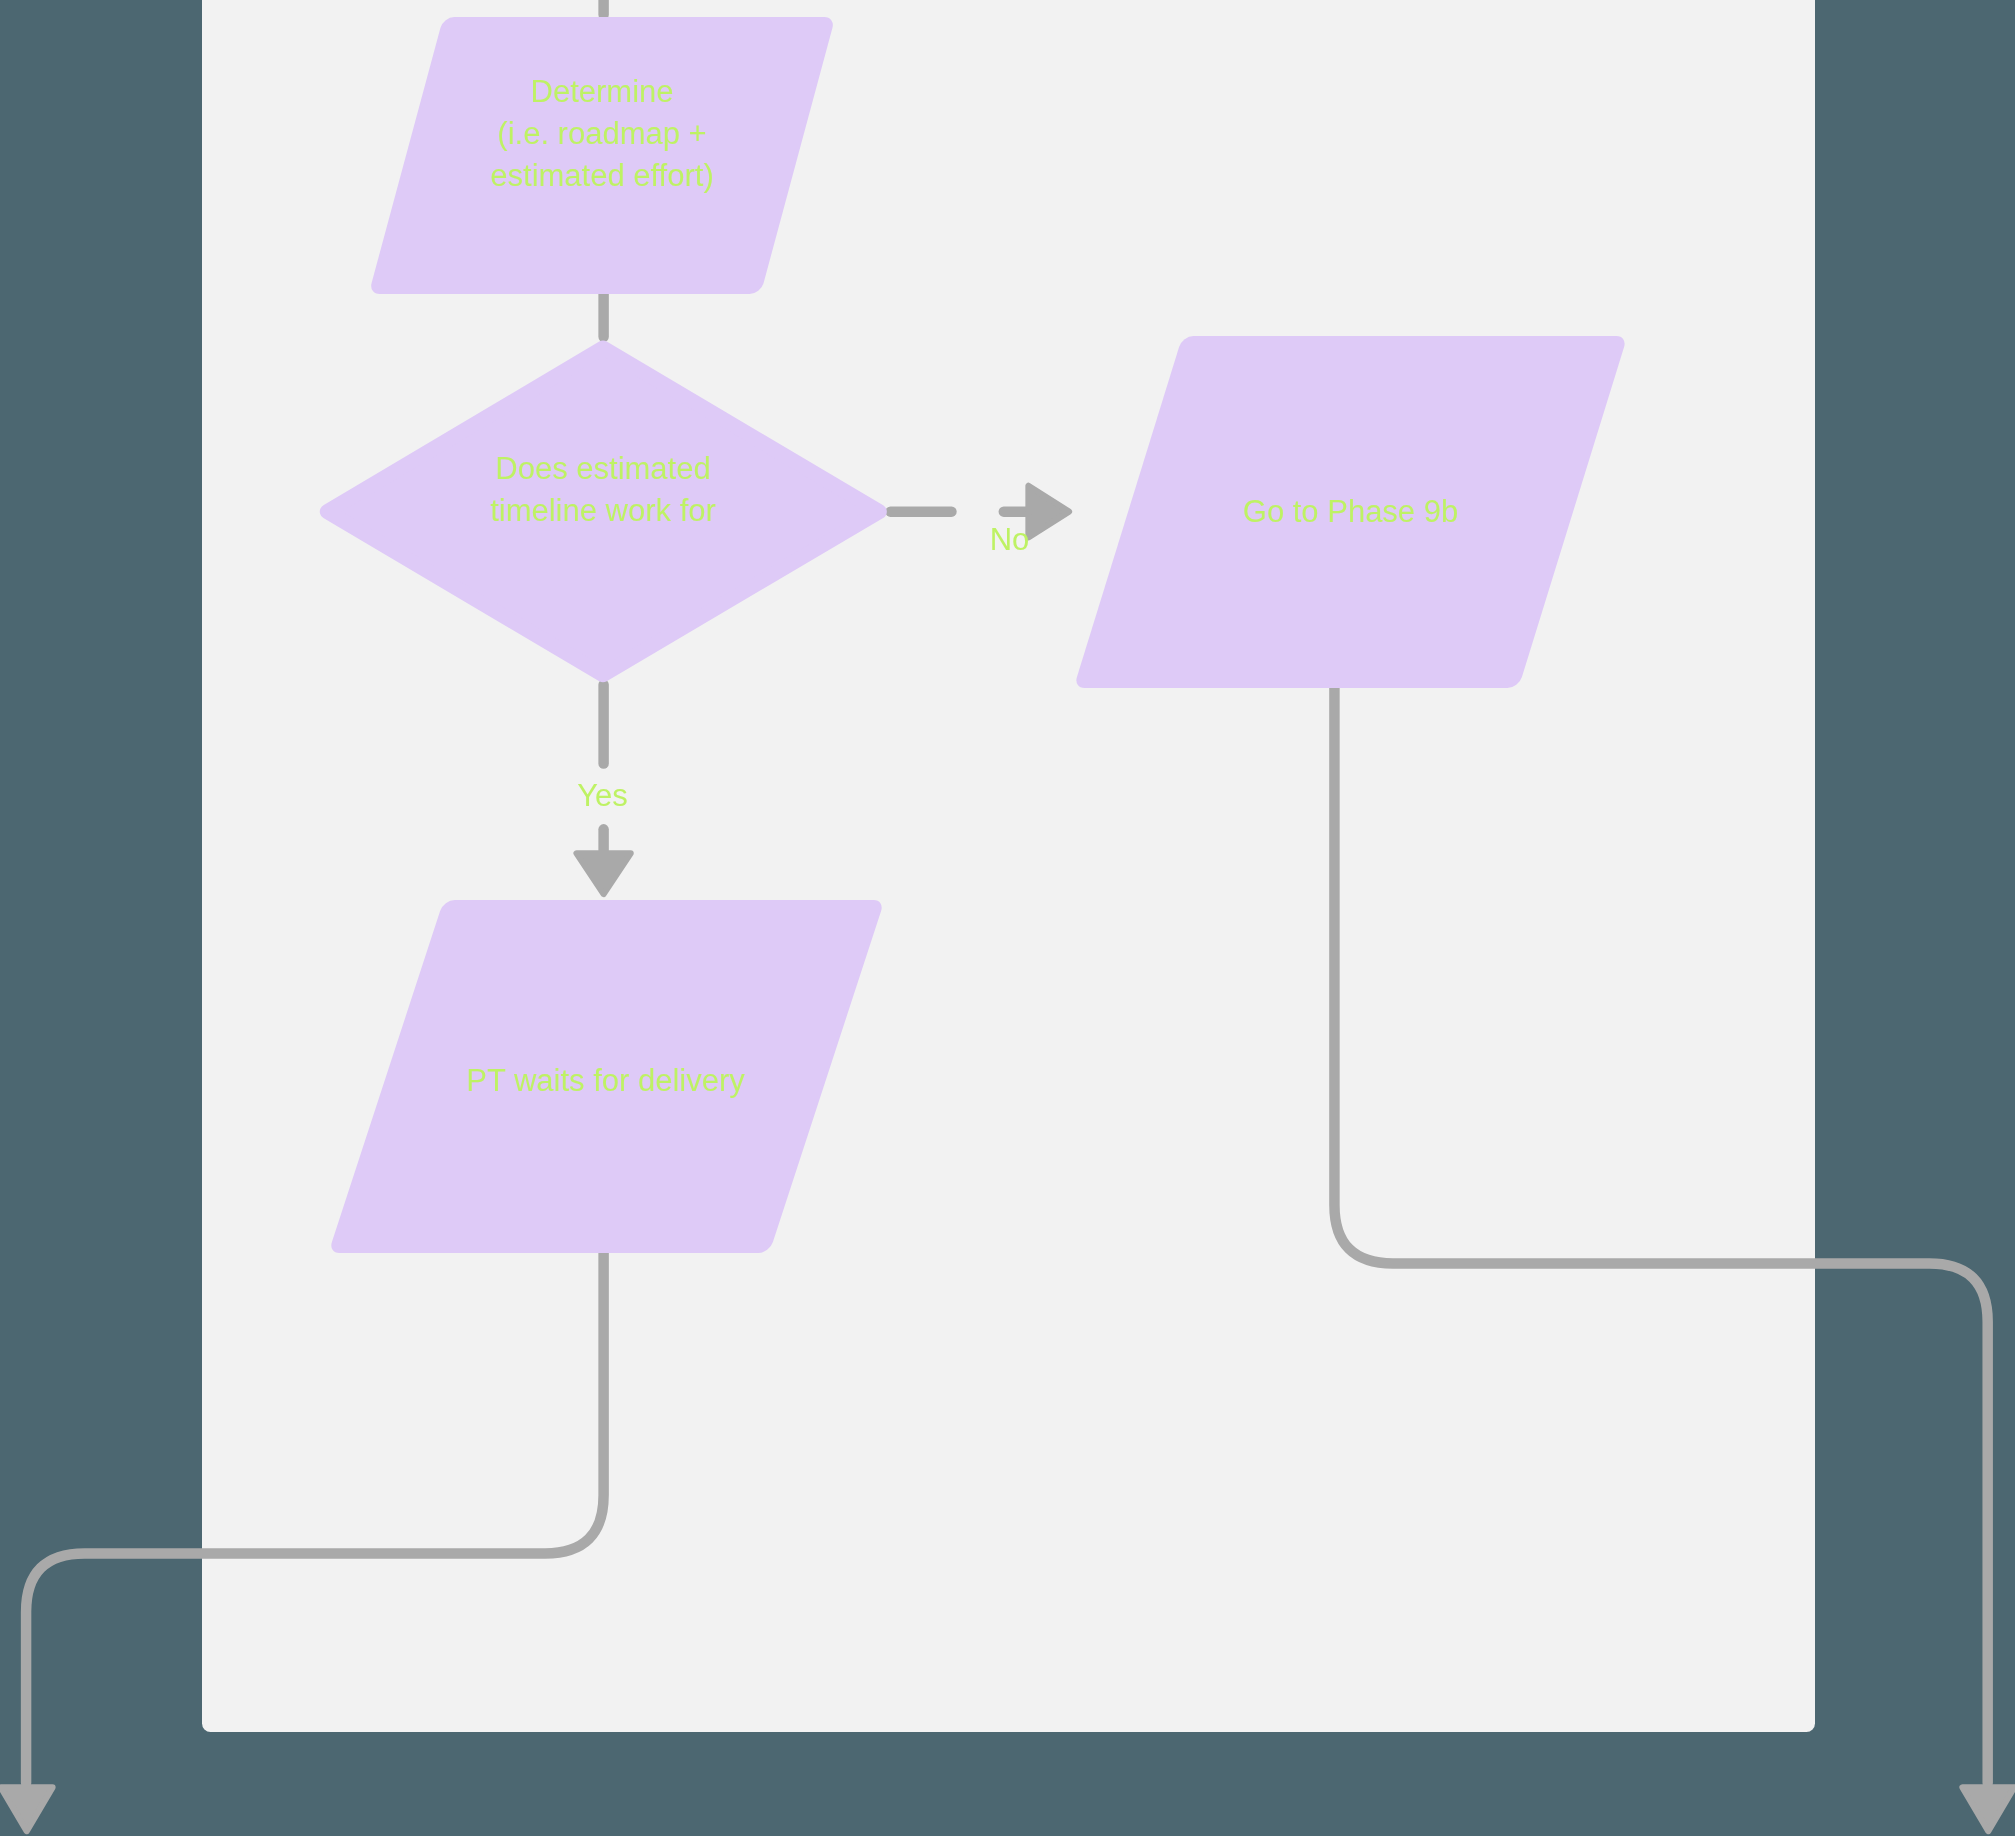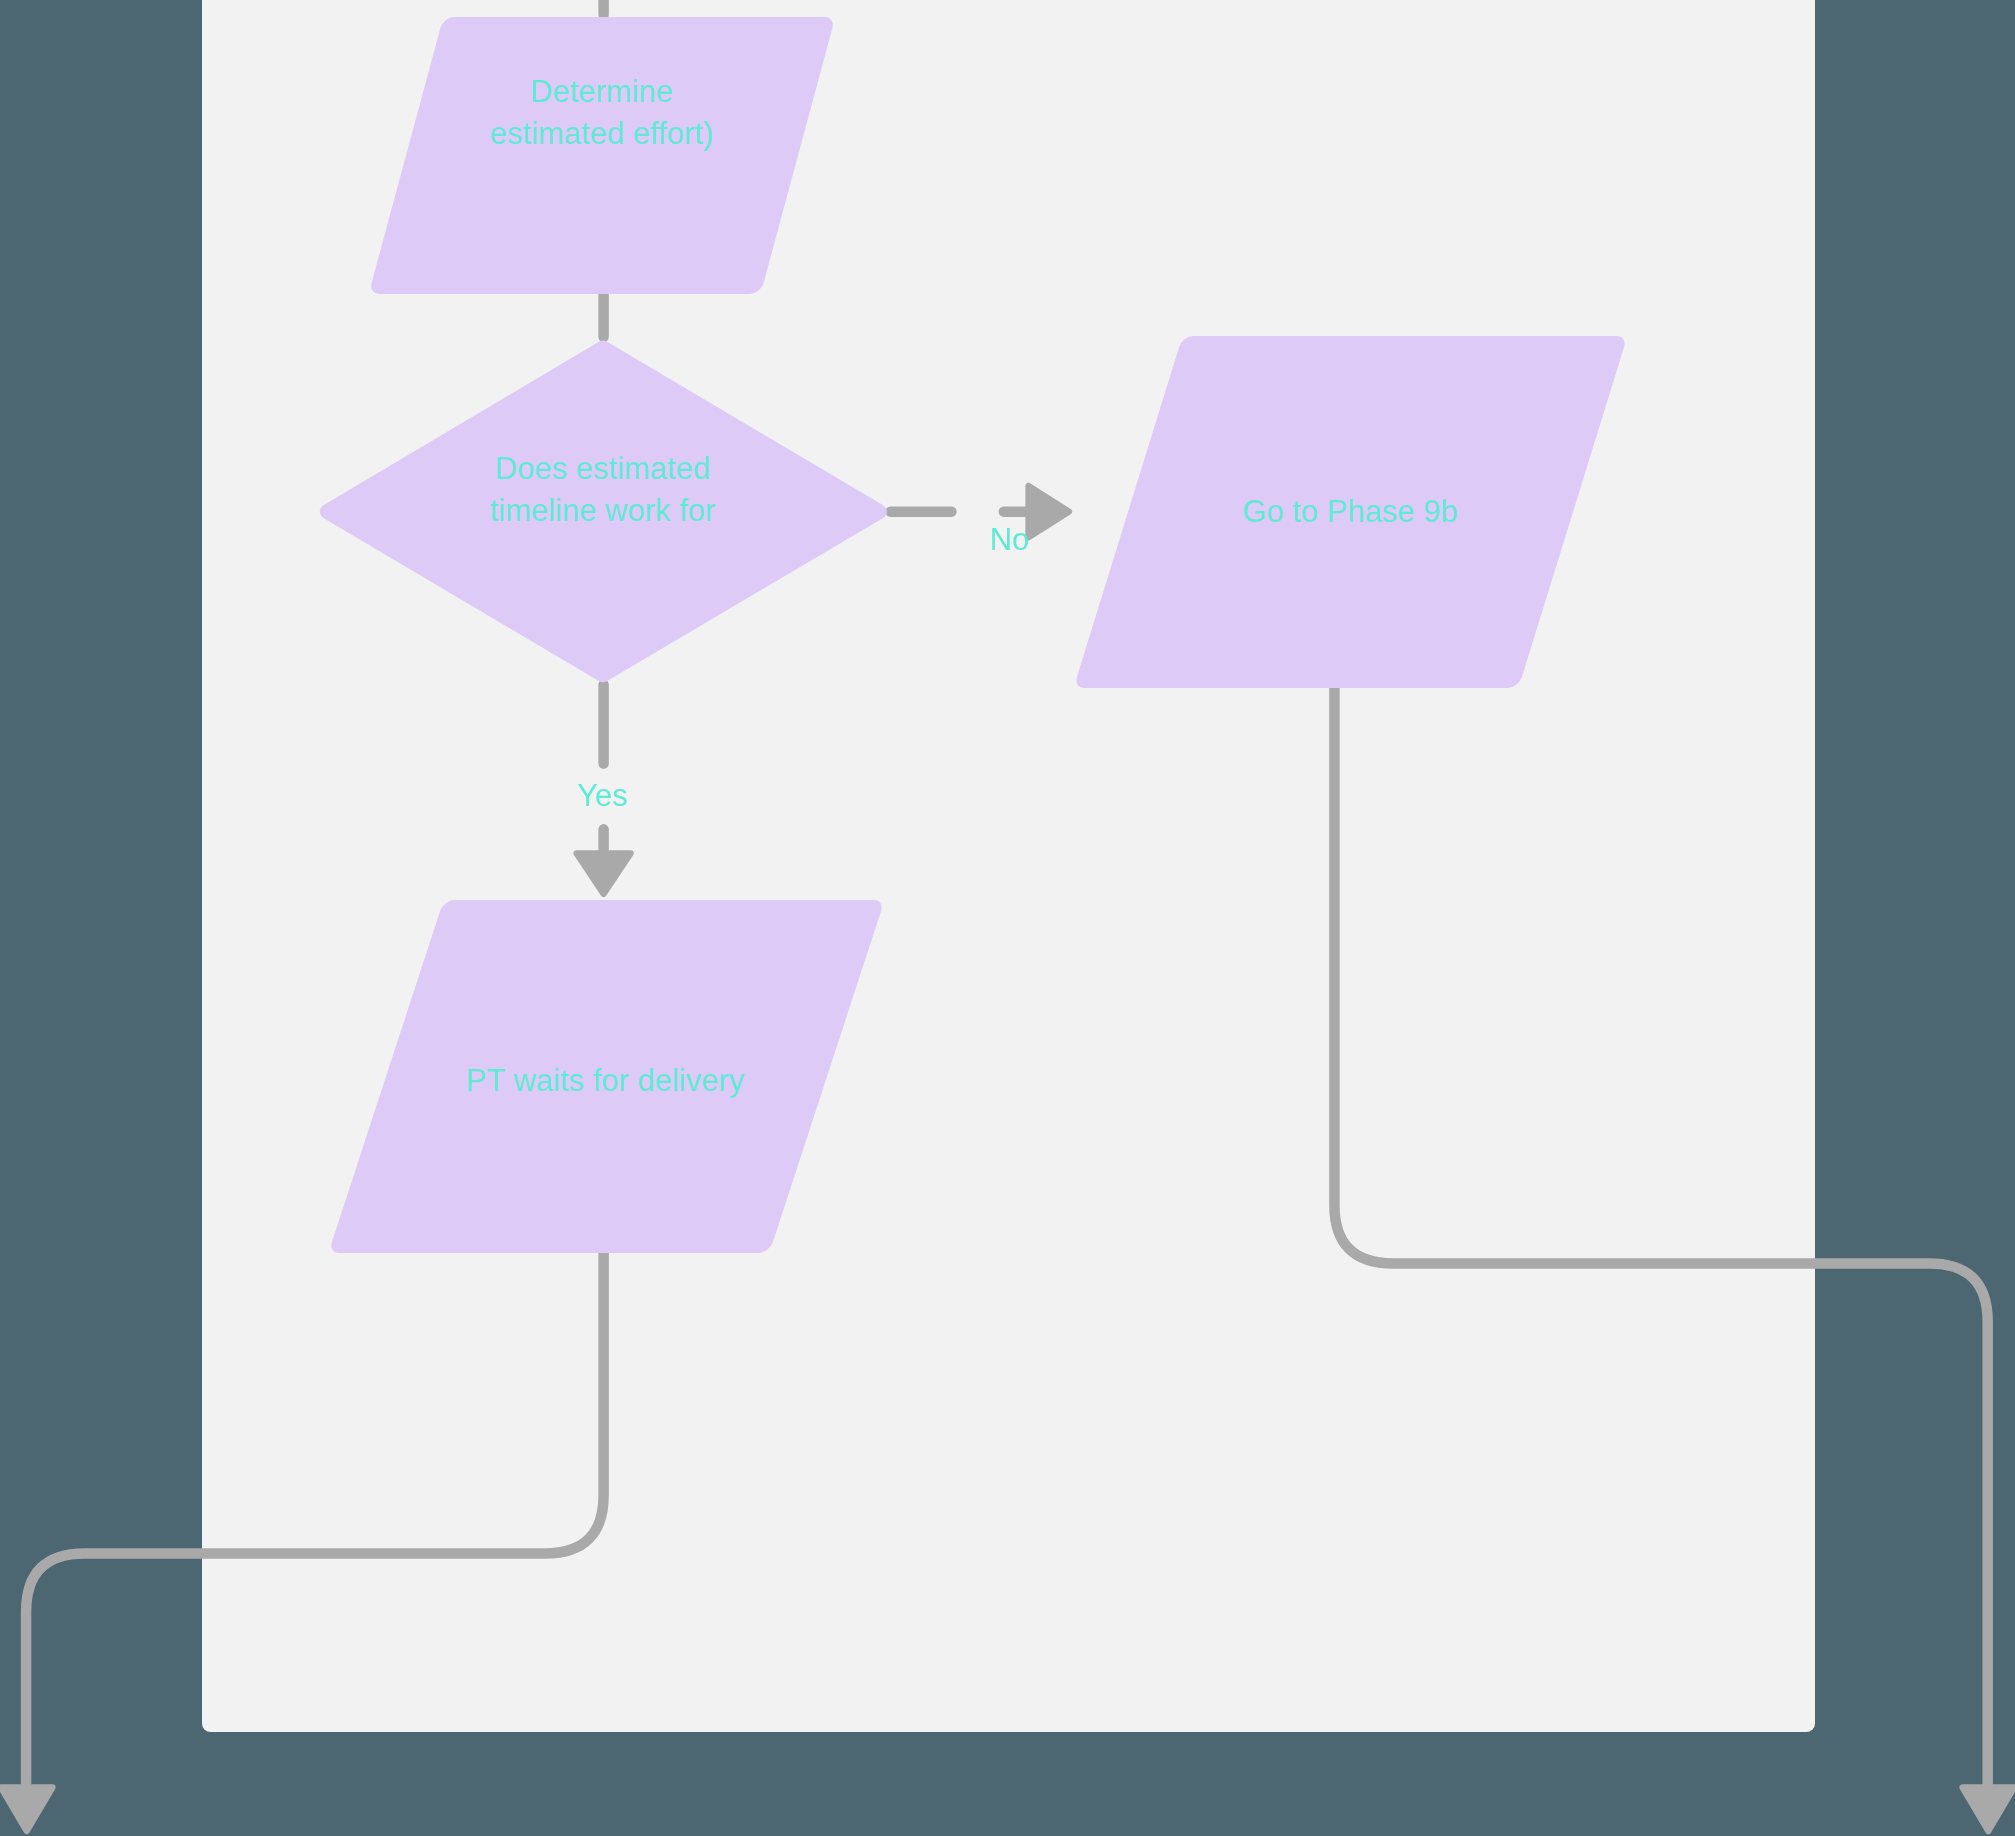--- a/index.html
+++ b/index.html
@@ -48,21 +48,21 @@
     background: #decaf7;
     border-radius: 11px;
     z-index: 3;
   }
   #n-determine { left: 406px; top: 16.6px;   width: 392px; height: 277px; transform: skewX(-15.1deg); }
   #n-phase3b   { left: 1128px; top: 336px; width: 445px; height: 352px; transform: skewX(-17.2deg); }
   #n-ptwaits   { left: 386px; top: 900px; width: 441px; height: 353px; transform: skewX(-18.1deg); }
   .label {
     position: absolute;
     z-index: 4;
-    color: #5eead4;
+    color: #bef264;
     font-size: 31px;
     line-height: 42px;
     text-align: center;
     white-space: nowrap;
   }
   #l-determine { left: 399px;  top: 71px;  width: 406px; }
   #l-decision  { left: 400px;  top: 448px;  width: 406px; }
   #l-phase3b   { left: 1135px; top: 491px;  width: 431px; }
   #l-ptwaits   { left: 390px;  top: 1060px; width: 431px; }
   #l-no        { left: 948px; top: 491px;  width: 123px; margin-top: 28px; }
@@ -91,20 +91,21 @@
 <div class="node" id="n-determine"></div>
 <div class="node" id="n-phase3b"></div>
 <div class="node" id="n-ptwaits"></div>
 
 <svg class="layer" style="z-index:3" viewBox="0 0 3272 2982">
   <path class="diamond" d="M 979 565 L 1428 831 L 979 1096 L 531 831 Z"></path>
 </svg>
 
 <div class="label" id="l-determine">
   <div>Determine</div>
+  <div>(i.e. roadmap +</div>
   <div>estimated effort)</div>
 </div>
 
 <div class="label" id="l-decision">
   <div>Does estimated</div>
   <div>timeline work for</div>
 </div>
 
 <div class="label" id="l-phase3b">Go to Phase 9b</div>
 

